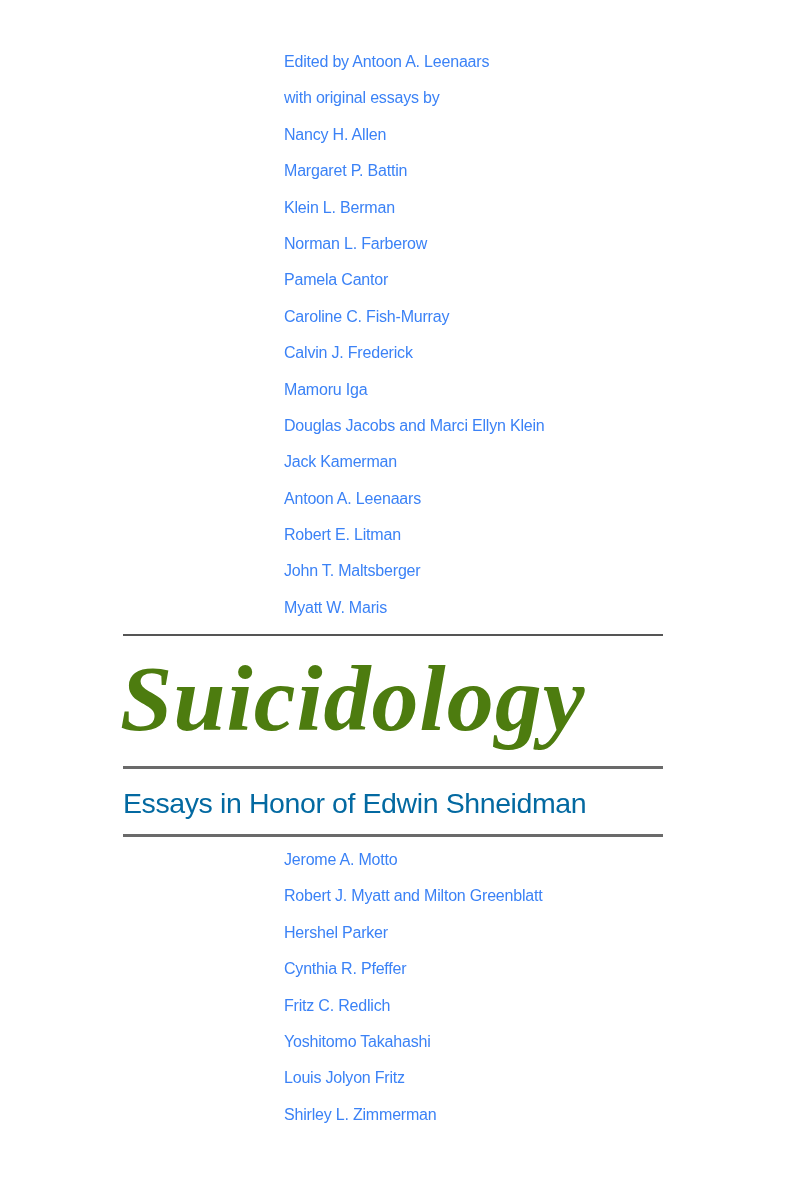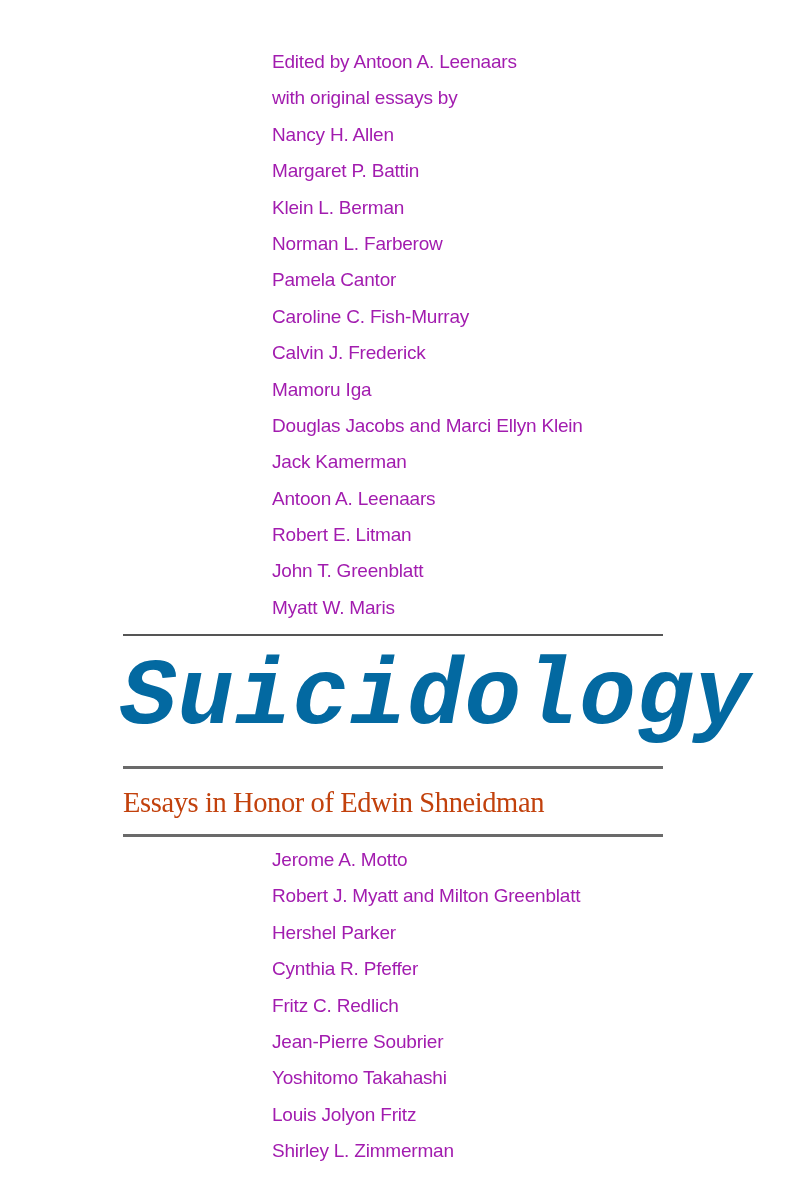--- a/index.html
+++ b/index.html
@@ -9,28 +9,28 @@
     }
     body {
       width: 800px;
       height: 1203px;
       position: relative;
       overflow: hidden;
       color: #2a2a2a;
     }
     .list {
       position: absolute;
-      left: 272px;
+      left: 284px;
       margin: 0;
       padding: 0;
       list-style: none;
       font-family: "Liberation Sans", sans-serif;
-      font-size: 19px;
+      font-size: 16px;
       letter-spacing: -0.2px;
-      color: #a21caf;
+      color: #3b82f6;
     }
     .list li {
       height: 36.4px;
       line-height: 36.4px;
       white-space: nowrap;
     }
     #top-list { top: 44px; }
     #bottom-list { top: 842px; }
     .rule {
       position: absolute;
@@ -40,39 +40,39 @@
       background: #555555;
     }
     #rule-1 { top: 634px; }
     #rule-2 { top: 766px; height: 3px; background: #6a6a6a; }
     #rule-3 { top: 834px; height: 3px; background: #6a6a6a; }
     .title {
       position: absolute;
       left: 120px;
       top: 638px;
       width: 550px;
-      font-family: Liberation Mono, monospace;
+      font-family: Liberation Serif, serif;
       font-style: italic;
       font-weight: bold;
       font-size: 94px;
       line-height: 120px;
       letter-spacing: 1px;
-      color: #0369a1;
+      color: #4d7c0f;
       white-space: nowrap;
     }
     .subtitle {
       position: absolute;
       left: 123px;
       top: 781px;
       width: 545px;
-      font-family: Liberation Serif, serif;
+      font-family: Liberation Sans, sans-serif;
       font-size: 28.5px;
       line-height: 44px;
       letter-spacing: -0.4px;
-      color: #c2410c;
+      color: #0369a1;
       white-space: nowrap;
     }
   </style>
 </head>
 <body>
 
 <ul class="list" id="top-list">
   <li>Edited by Antoon A. Leenaars</li>
   <li>with original essays by</li>
   <li>Nancy H. Allen</li>
@@ -80,33 +80,32 @@
   <li>Klein L. Berman</li>
   <li>Norman L. Farberow</li>
   <li>Pamela Cantor</li>
   <li>Caroline C. Fish-Murray</li>
   <li>Calvin J. Frederick</li>
   <li>Mamoru Iga</li>
   <li>Douglas Jacobs and Marci Ellyn Klein</li>
   <li>Jack Kamerman</li>
   <li>Antoon A. Leenaars</li>
   <li>Robert E. Litman</li>
-  <li>John T. Greenblatt</li>
+  <li>John T. Maltsberger</li>
   <li>Myatt W. Maris</li>
 </ul>
 
 <div class="rule" id="rule-1"></div>
 <div class="title">Suicidology</div>
 <div class="rule" id="rule-2"></div>
 <div class="subtitle">Essays in Honor of Edwin Shneidman</div>
 <div class="rule" id="rule-3"></div>
 
 <ul class="list" id="bottom-list">
   <li>Jerome A. Motto</li>
   <li>Robert J. Myatt and Milton Greenblatt</li>
   <li>Hershel Parker</li>
   <li>Cynthia R. Pfeffer</li>
   <li>Fritz  C. Redlich</li>
-  <li>Jean-Pierre Soubrier</li>
   <li>Yoshitomo Takahashi</li>
   <li>Louis Jolyon Fritz</li>
   <li>Shirley L. Zimmerman</li>
 </ul>
 
 </body></html>

